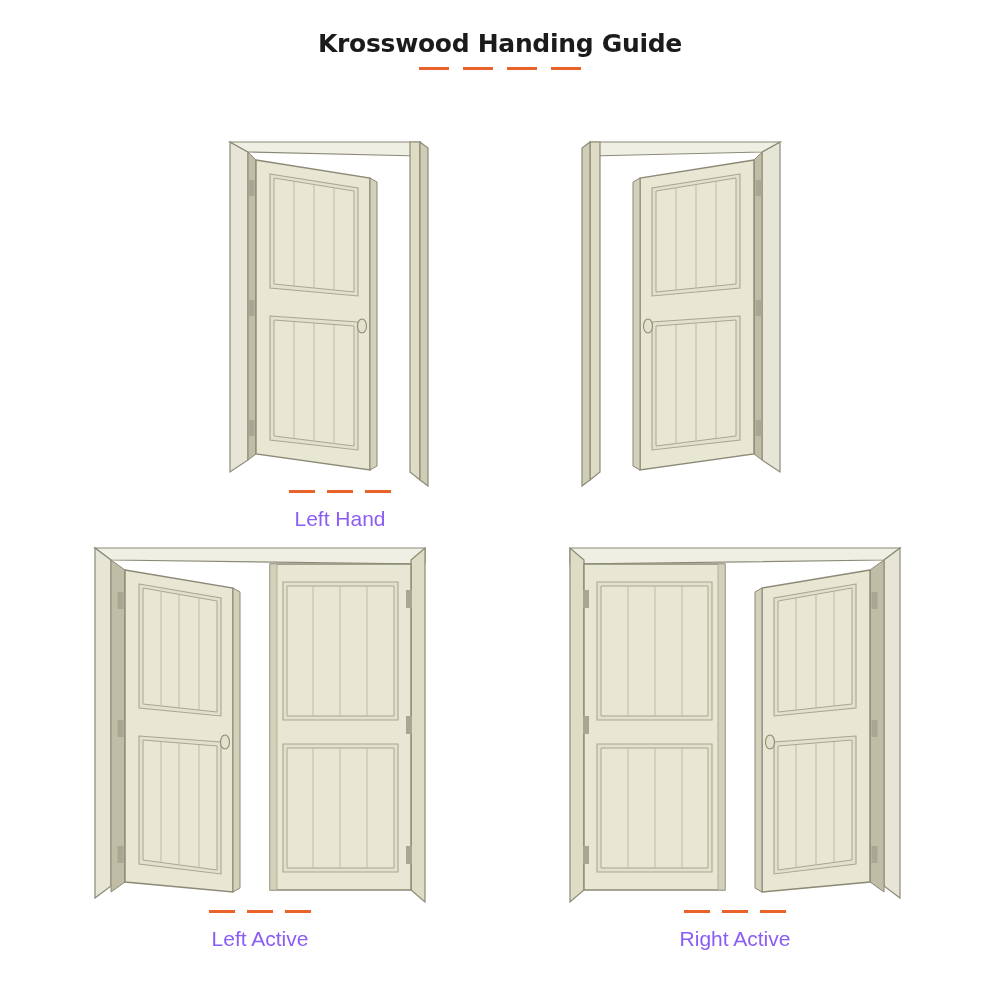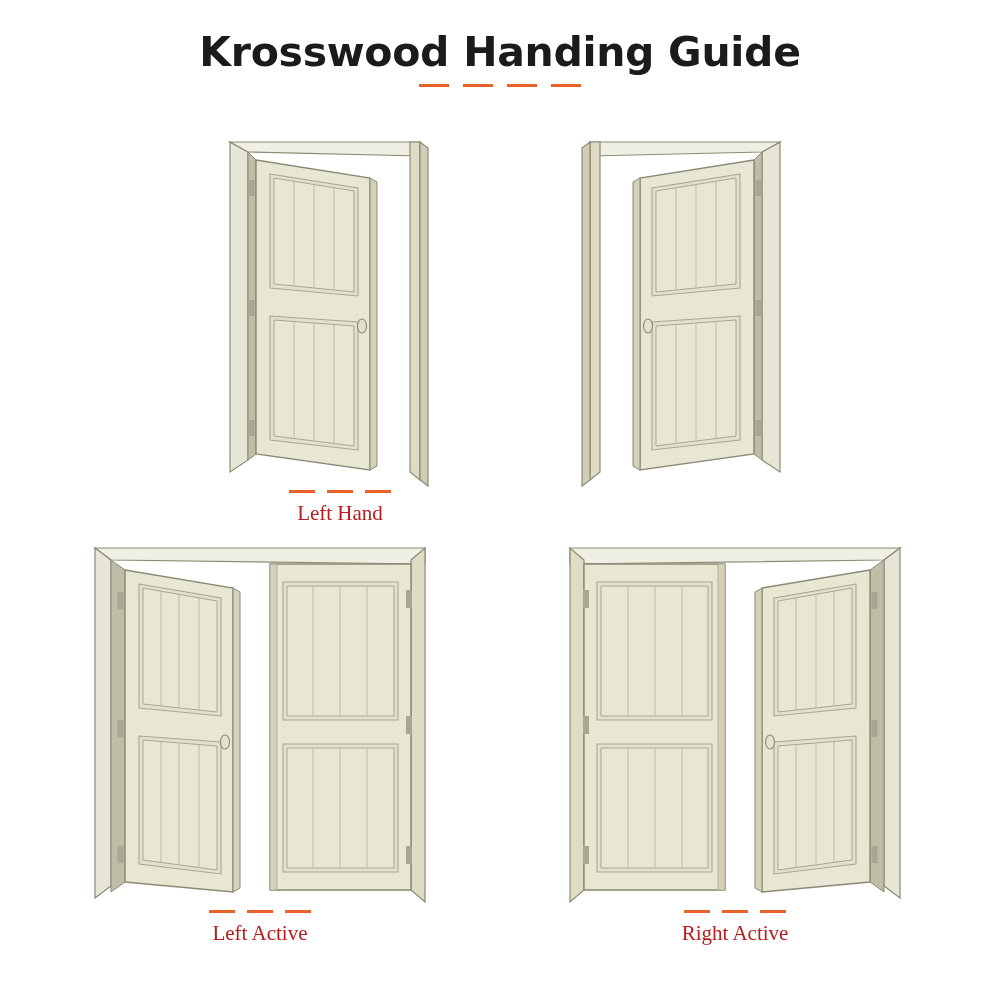--- a/index.html
+++ b/index.html
@@ -26,21 +26,21 @@
   .title-block {
     position: absolute;
     top: 30px;
     left: 0;
     width: 1000px;
     text-align: center;
   }
   .title-text {
     font-family: "DejaVu Sans", sans-serif;
     font-weight: bold;
-    font-size: 41px;
+    font-size: 25px;
     letter-spacing: -0.3px;
     color: #1b1b1b;
     line-height: 1.1;
   }
   .dash-rule {
     margin: 9px auto 0 auto;
     display: flex;
     justify-content: center;
     gap: 14px;
   }
@@ -65,24 +65,24 @@
   }
   .figure .art {
     position: relative;
   }
   .caption-wrap {
     position: absolute;
     width: 100%;
     text-align: center;
   }
   .caption-text {
-    font-family: Liberation Serif, serif;
+    font-family: Liberation Sans, sans-serif;
     font-size: 21px;
-    color: #b91c1c;
-    margin-top: 8px;
+    color: #8b5cf6;
+    margin-top: 14px;
     line-height: 1.15;
   }
 
   
   #fig-left-hand   { left: 170px;  top: 120px;  width: 340px; }
   #fig-right-hand  { left: 500px;  top: 120px;  width: 340px; }
   #fig-left-active { left: 55px;   top: 530px;  width: 410px; }
   #fig-right-active{ left: 530px;  top: 530px;  width: 410px; }
 
   svg { display: block; }

